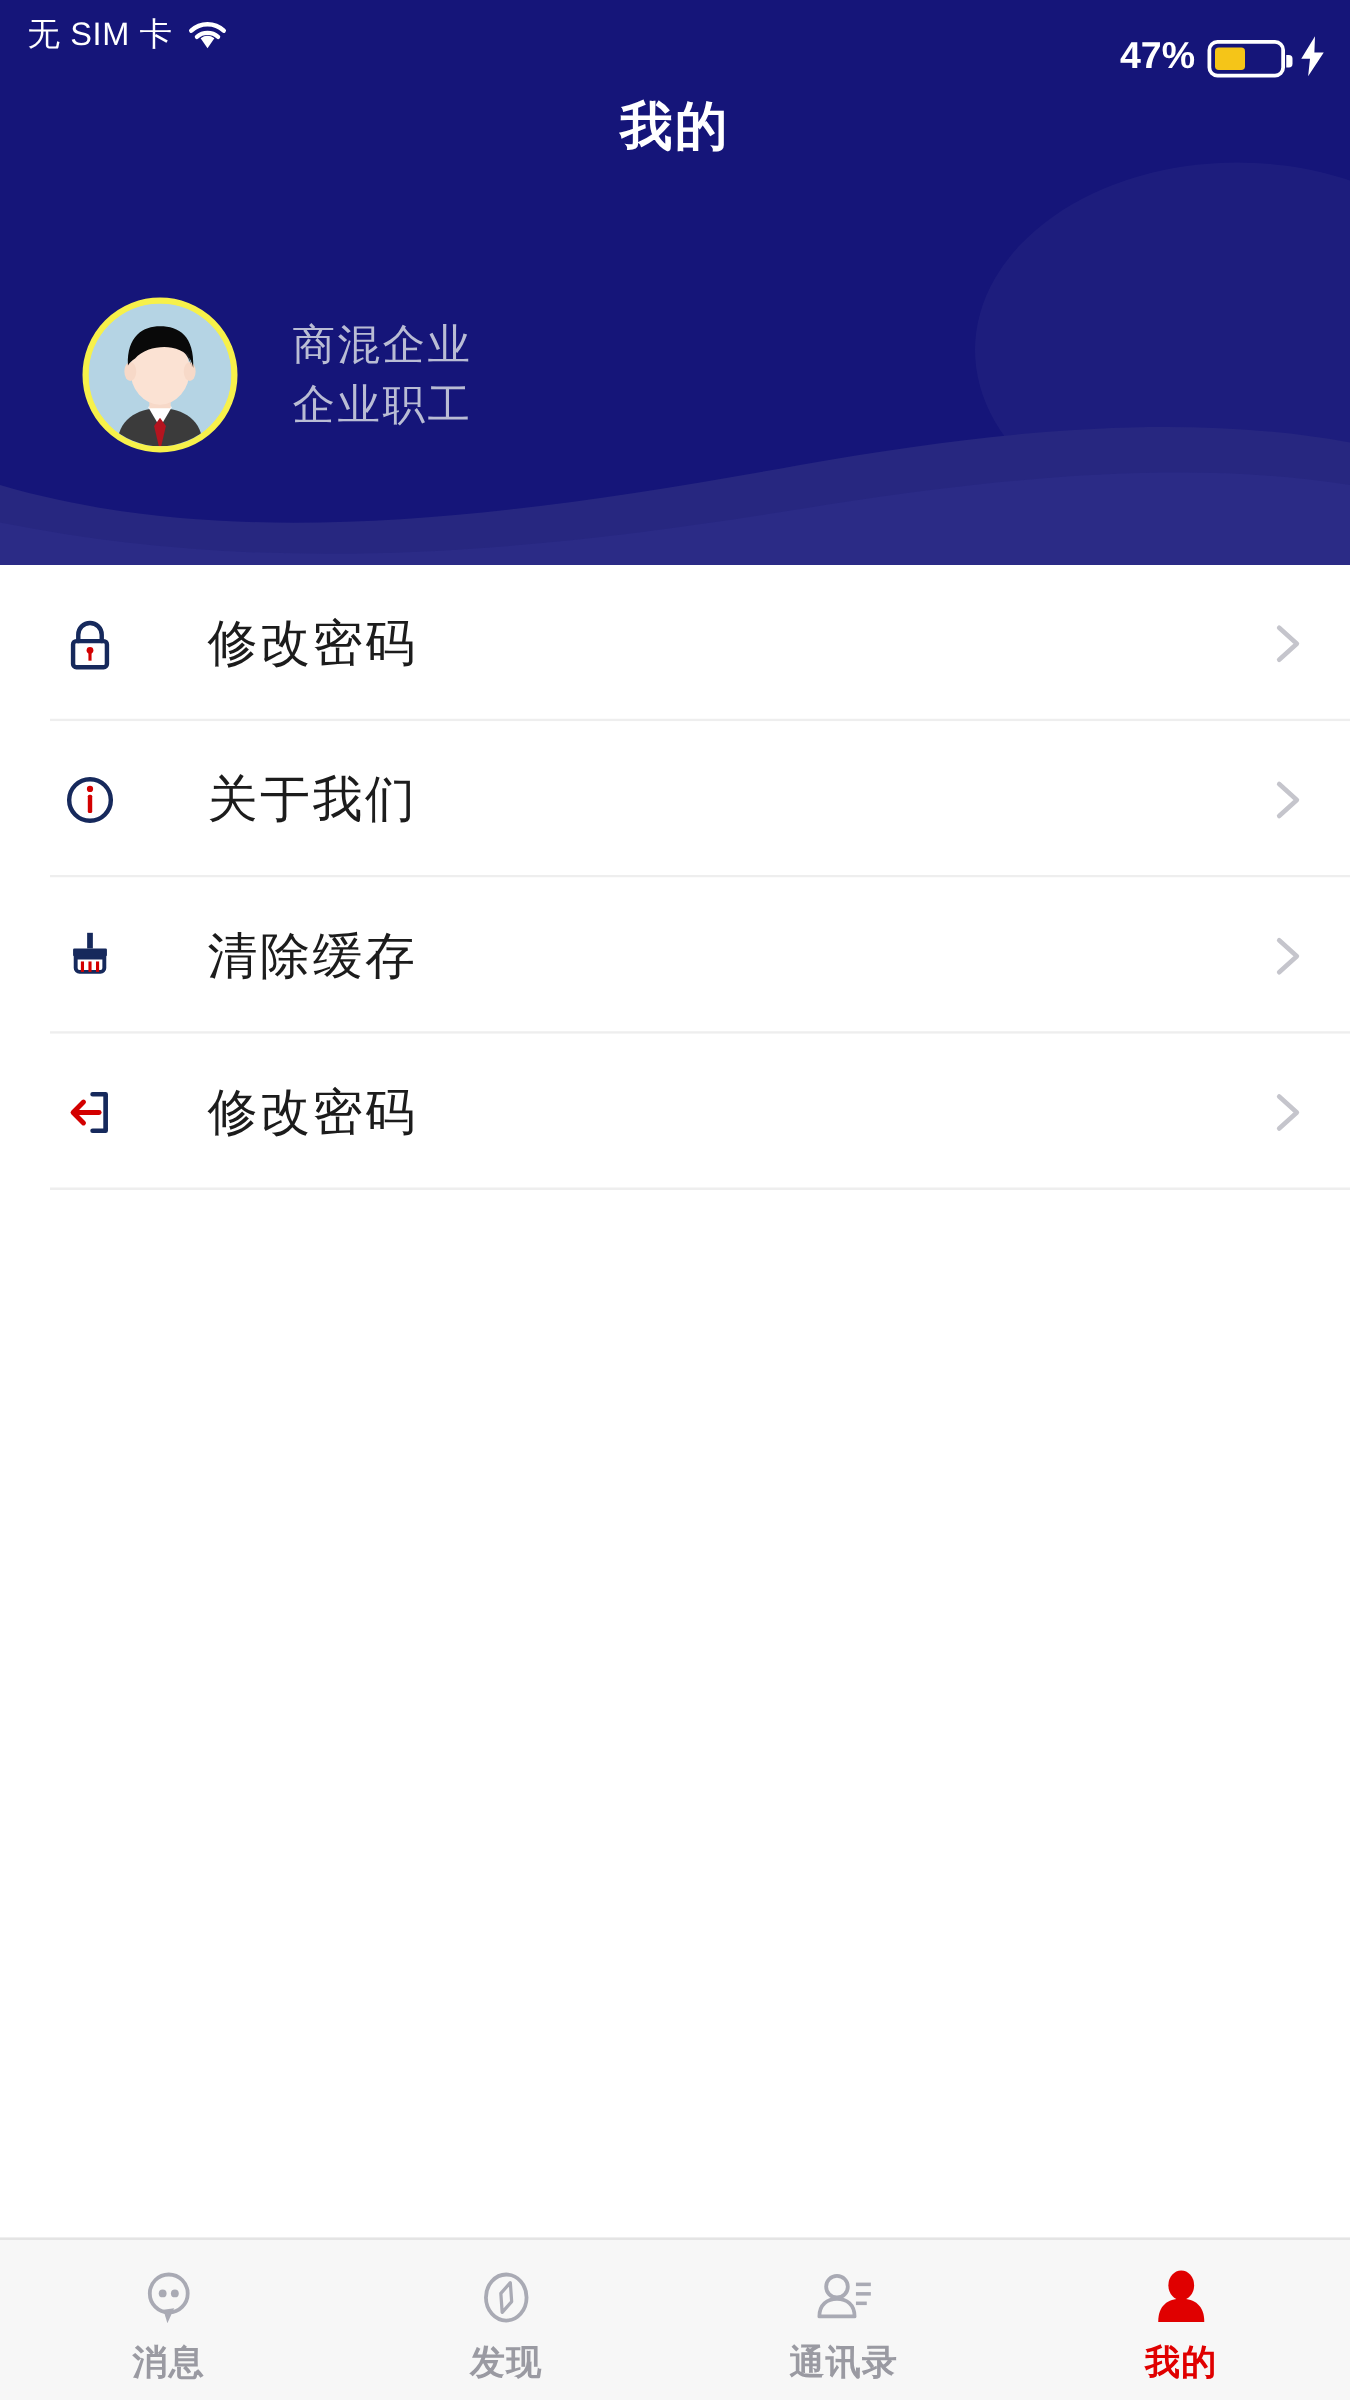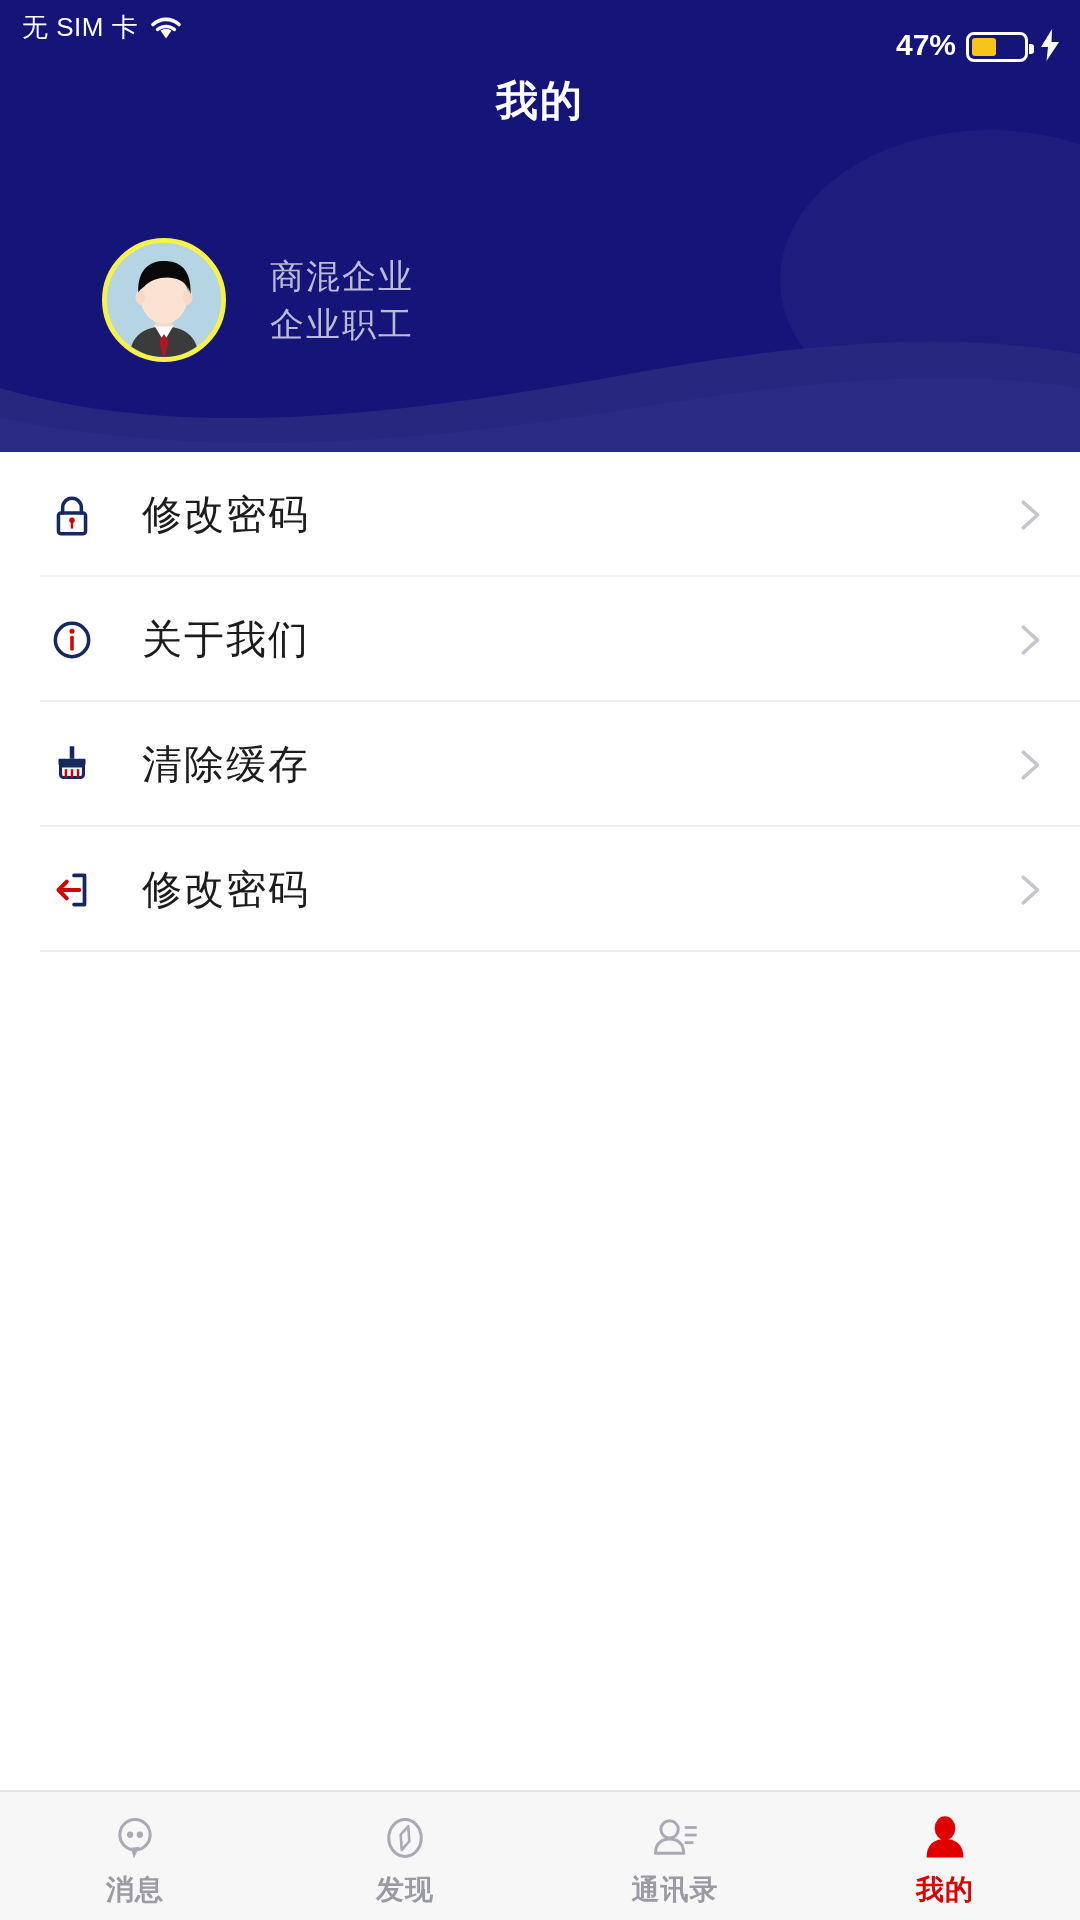--- a/index.html
+++ b/index.html
@@ -48,21 +48,21 @@
   
   .nav-title {
     position:absolute; top:54px; left:0; width:1080px; height:94px;
     display:flex; align-items:center; justify-content:center;
     color:#fff; font-size:42px; font-weight:bold; letter-spacing:2px; z-index:6;
   }
 
   
   .profile {
     position:absolute; top:238px; left:0; width:1080px;
-    display:flex; align-items:center; padding-left:102px; z-index:5;
+    display:flex; align-items:center; padding-left:66px; z-index:5;
   }
   .avatar {
     width:124px; height:124px; border-radius:50%;
     background:#b5d4e4; border:5px solid #f7f14a;
     position:relative; overflow:hidden; flex:0 0 auto;
   }
   .profile-text { margin-left:44px; display:flex; flex-direction:column; gap:14px; }
   .profile-line { color:#b9bcd4; font-size:34px; letter-spacing:2px; line-height:1; }
 
   
@@ -70,21 +70,21 @@
   .menu-row {
     position:relative; height:125px; display:flex; align-items:center;
     padding-left:44px; padding-right:34px; background:#fff;
   }
   .menu-row::after {
     content:""; position:absolute; left:40px; right:0; bottom:0;
     height:2px; background:#eeeeee;
   }
   .menu-icon { width:56px; height:56px; flex:0 0 auto; display:flex; align-items:center; justify-content:center; }
   .menu-label {
-    margin-left:42px; font-size:40px; color:#1c1c1c; letter-spacing:2px; flex:1 1 auto;
+    margin-left:66px; font-size:40px; color:#1c1c1c; letter-spacing:2px; flex:1 1 auto;
   }
   .chev { width:34px; height:34px; flex:0 0 auto; }
 
   
   .tabbar {
     position:absolute; left:0; bottom:0; width:1080px; height:130px;
     background:#f7f7f7; border-top:2px solid #e4e4e4;
     display:flex; align-items:center;font-weight:bold;
   }
   .tab { flex:1 1 0; display:flex; flex-direction:column; align-items:center; gap:9px; }

